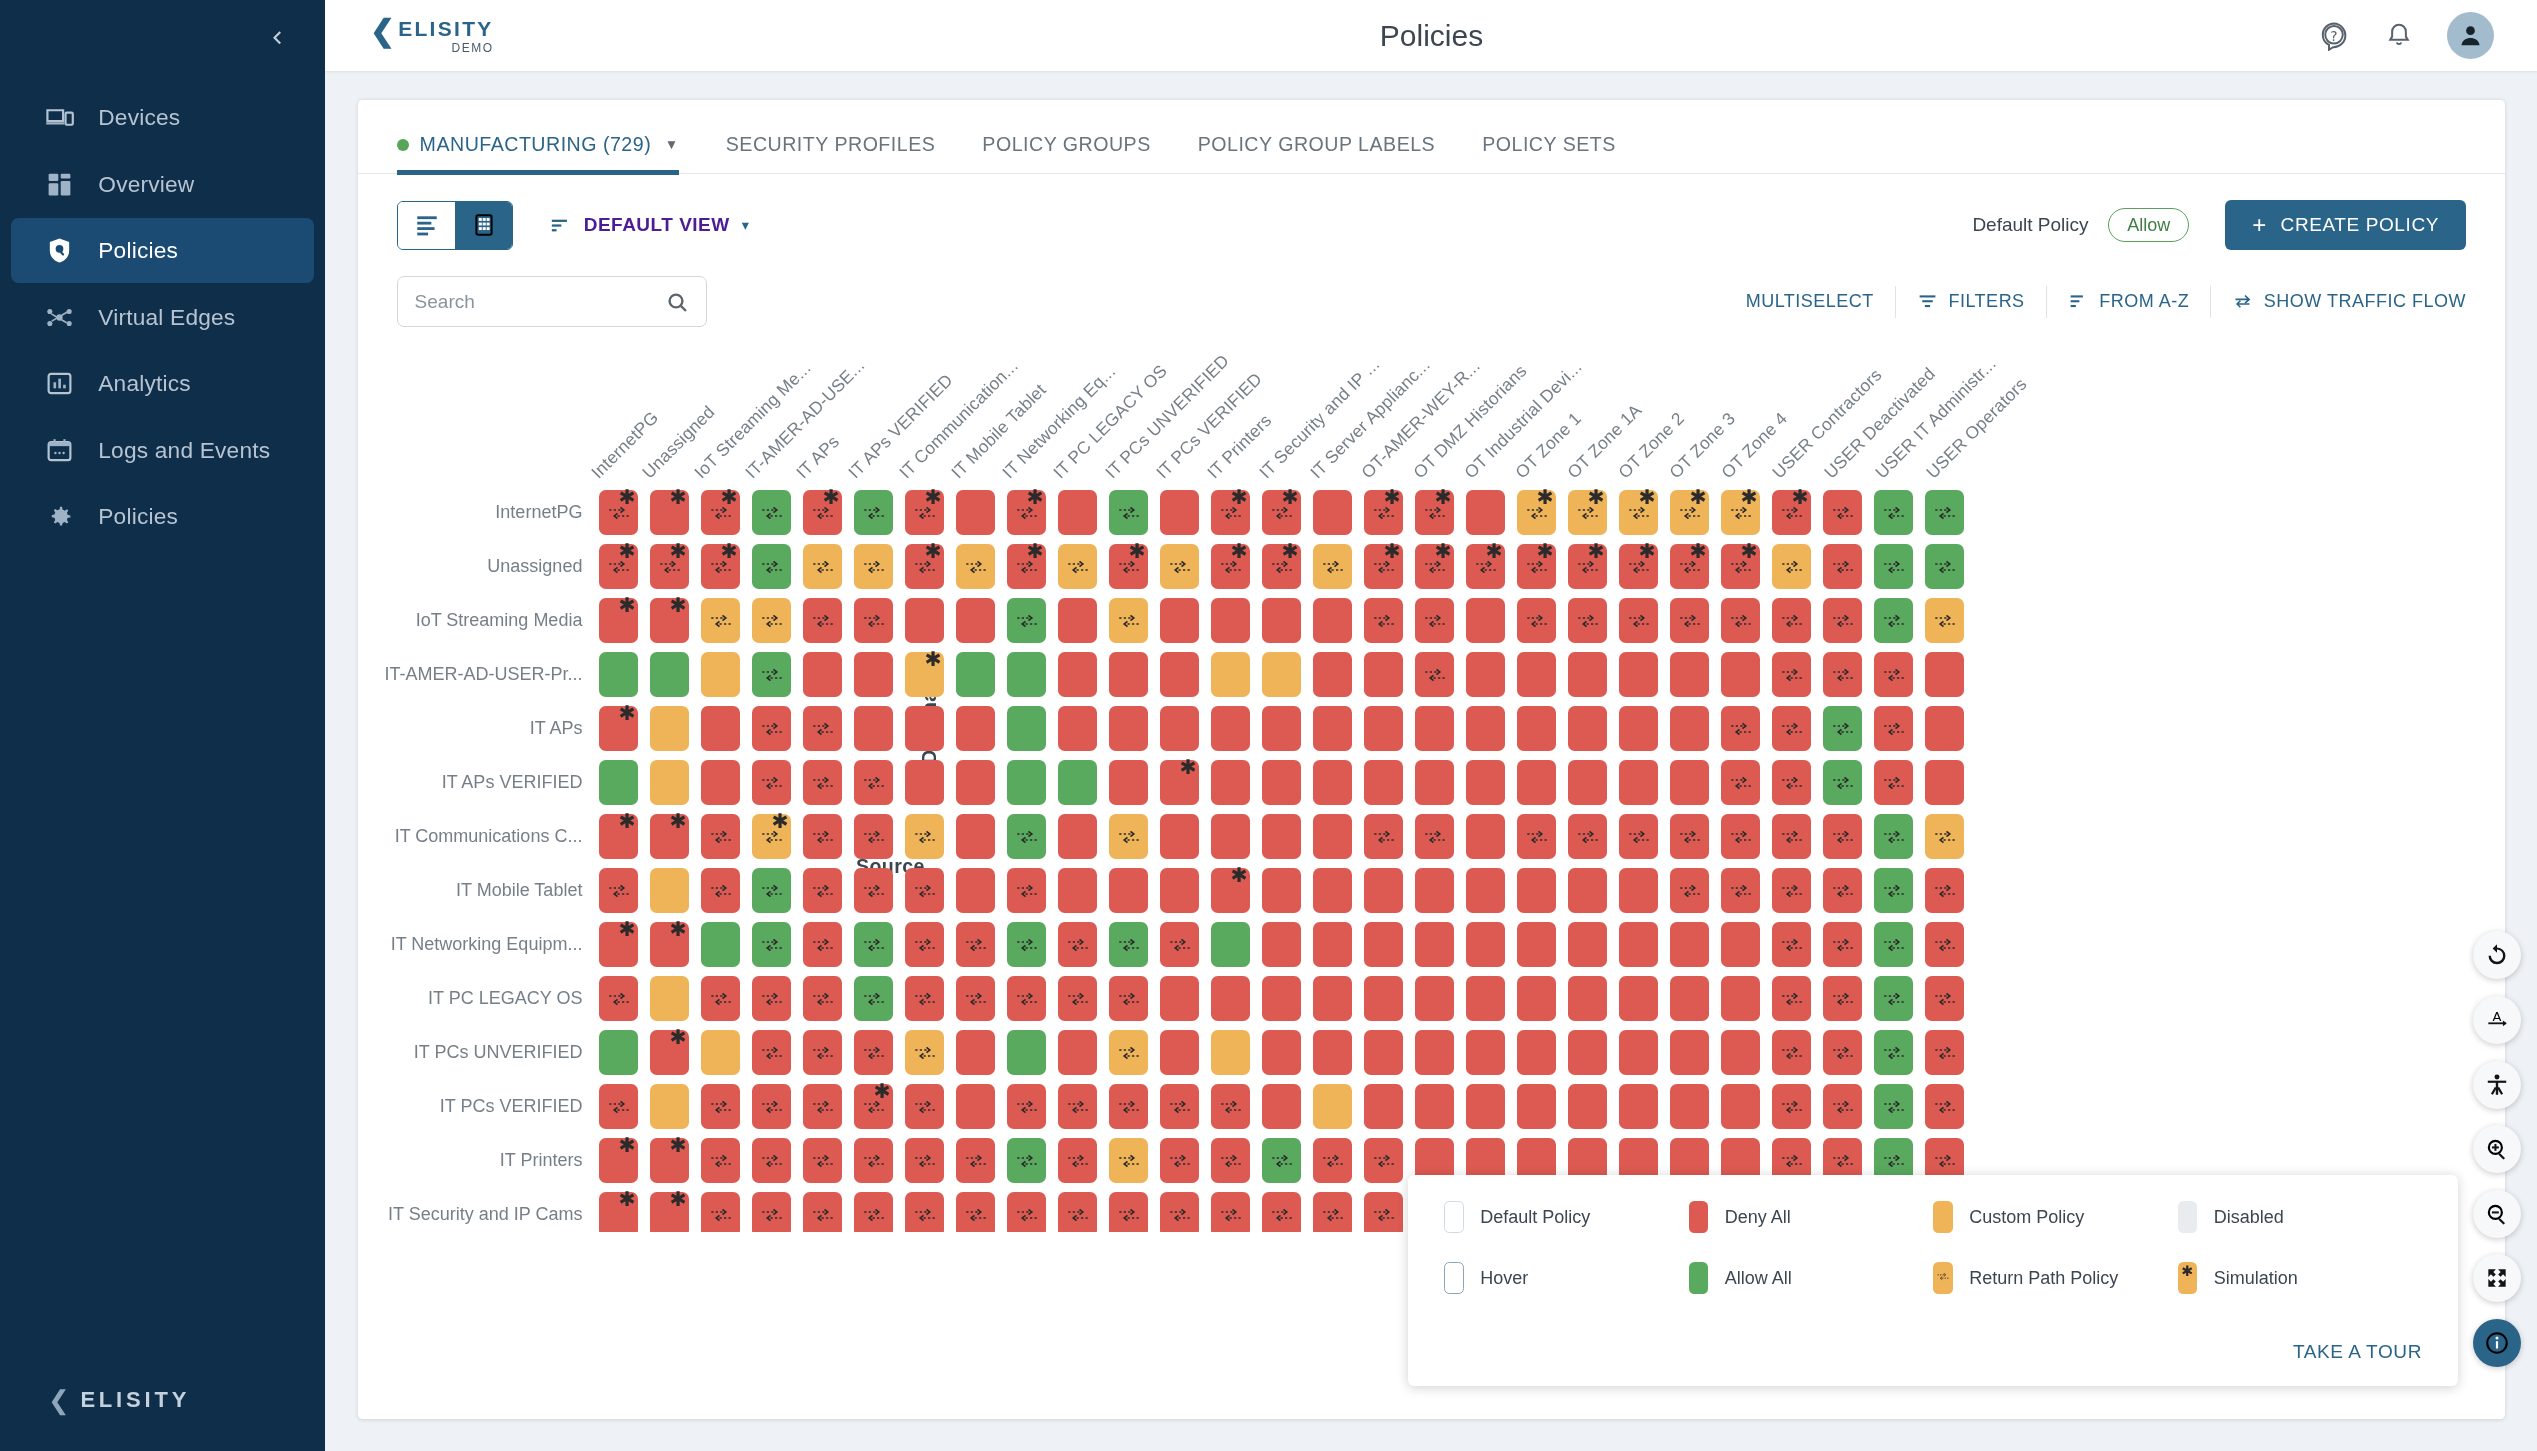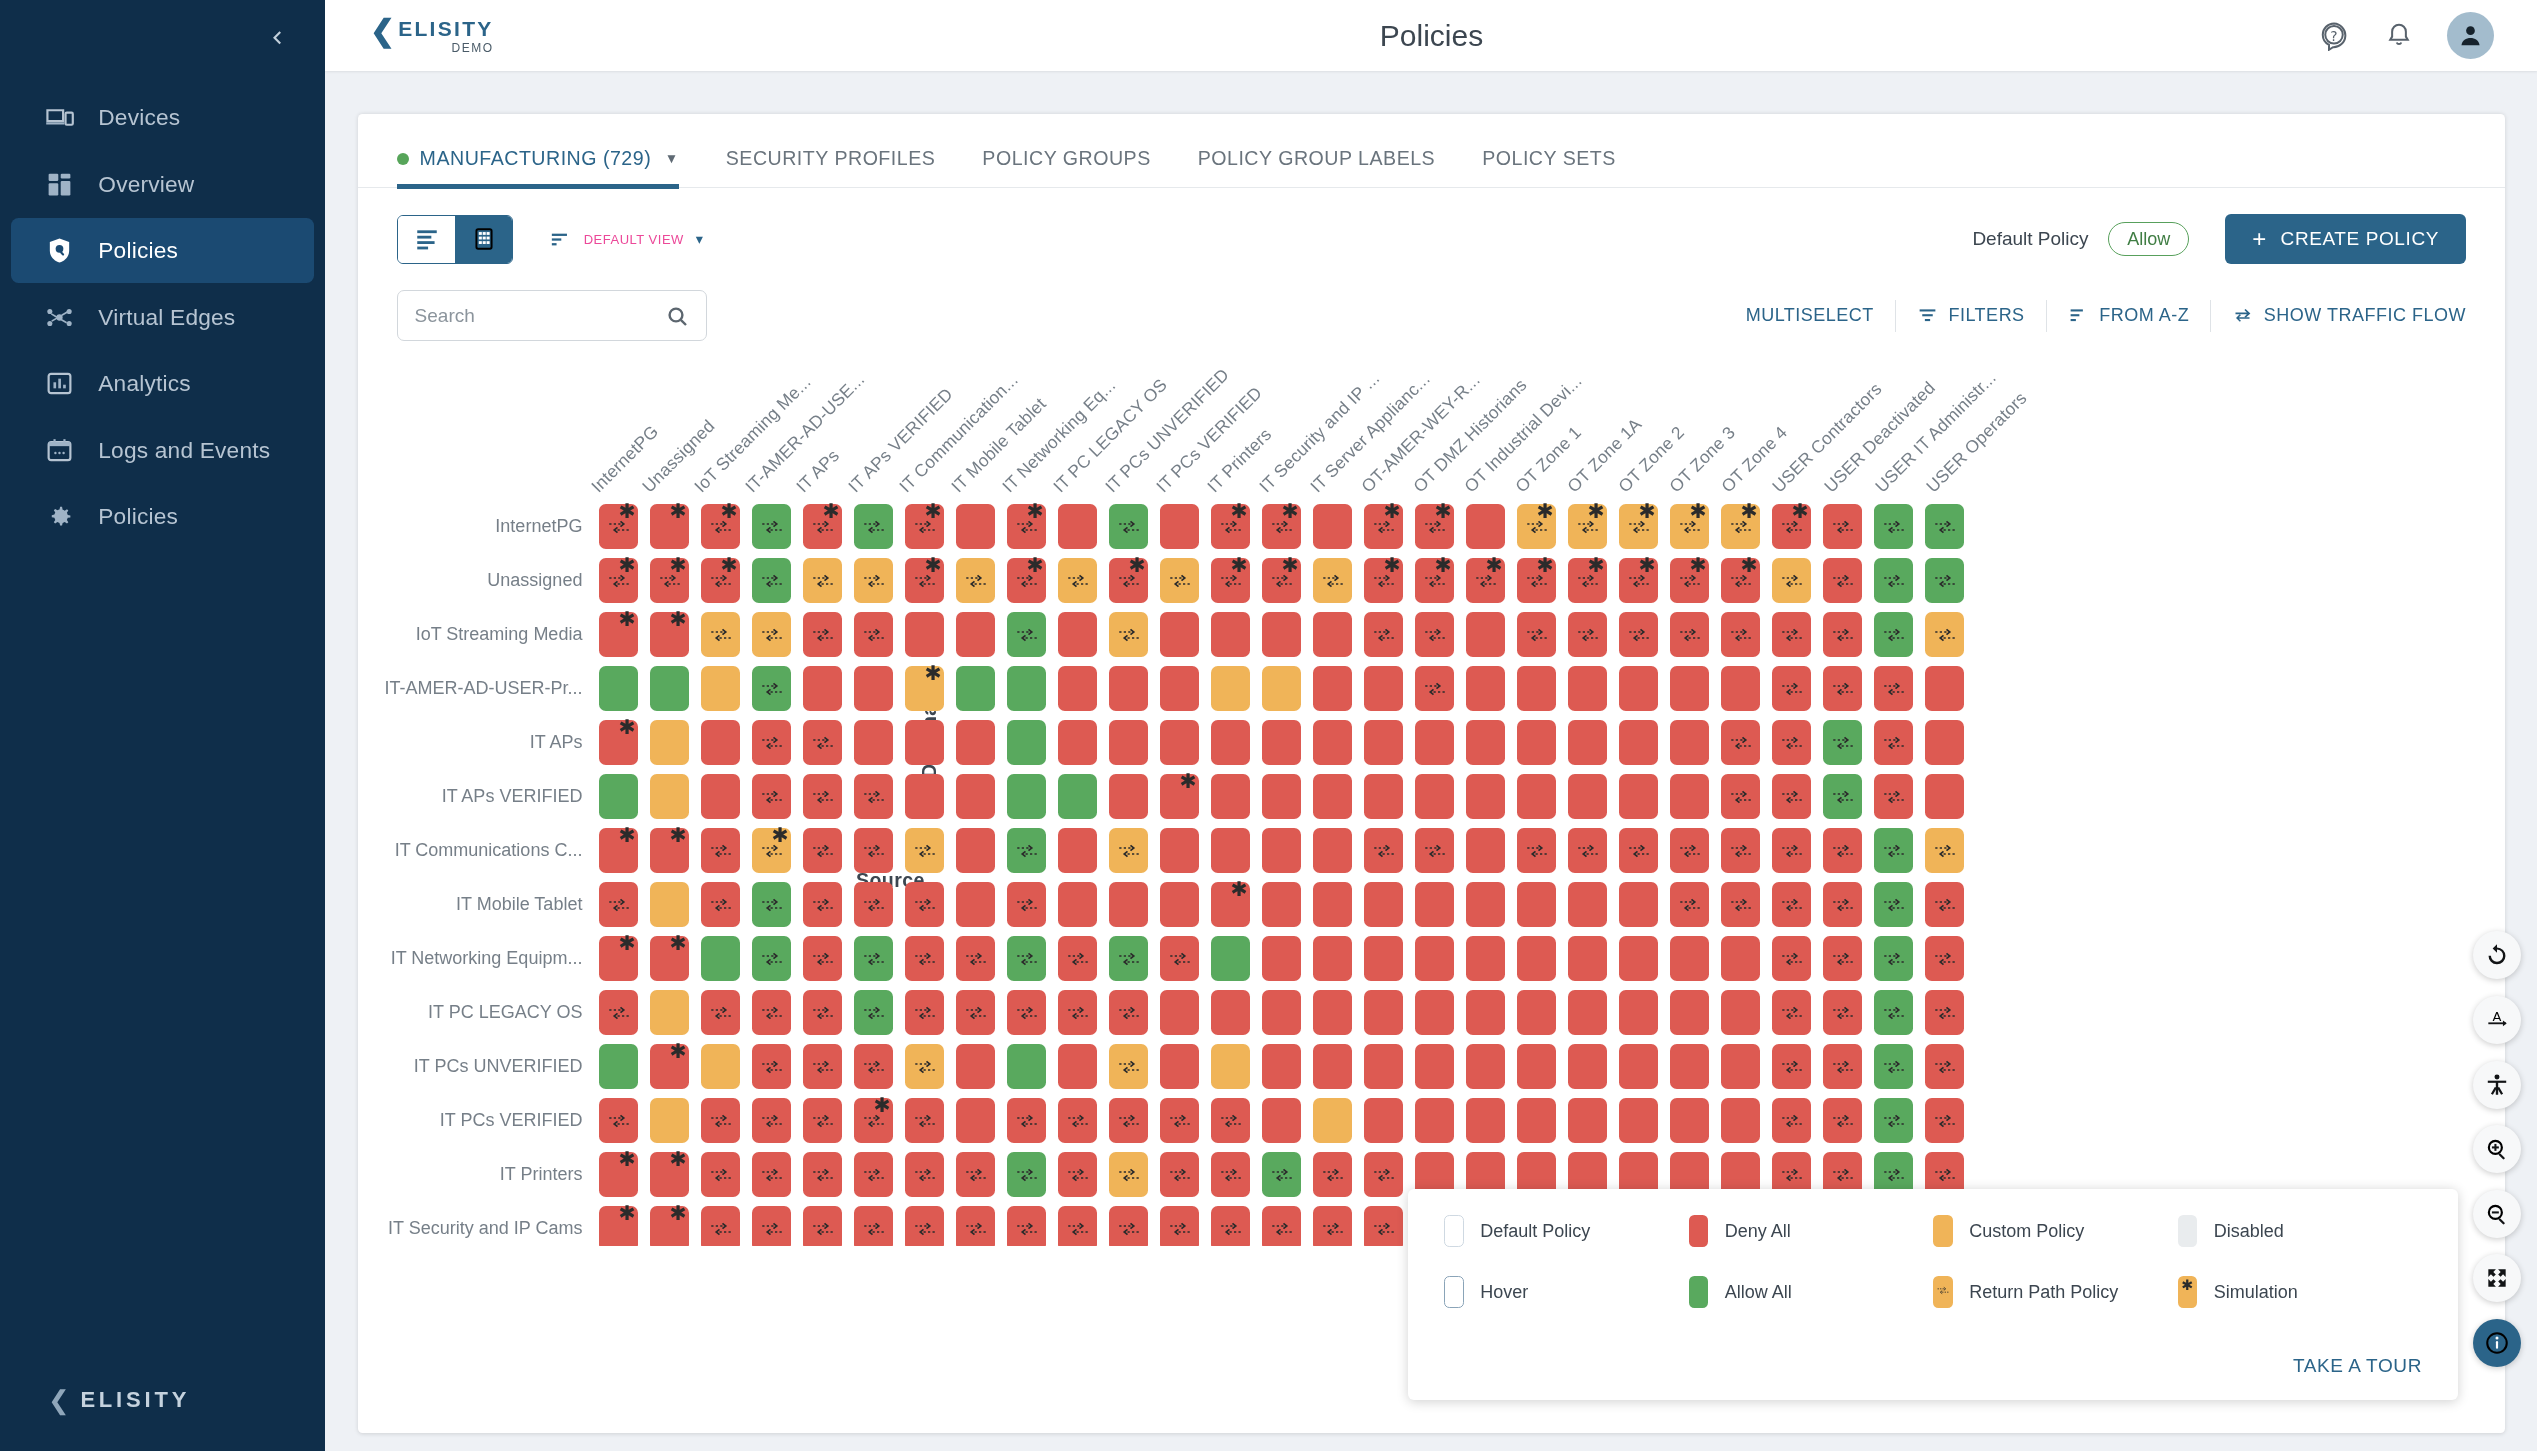--- a/index.html
+++ b/index.html
@@ -73,21 +73,21 @@
   .avatar {
     width: 47px; height: 47px; border-radius: 50%;
     background: #a3bccd; display: flex; align-items: center; justify-content: center; cursor: pointer;
   }
   .avatar svg { width: 29px; height: 29px; fill: #16222c; }
 
   .canvas { flex: 1; padding: 29px 33px 33px 33px; position: relative; }
   .card {
     background: #fff; border-radius: 4.5px; height: 100%;
     box-shadow: 0 0.8px 4.5px rgba(0,0,0,.13);
-    position: relative; overflow: hidden; margin-top: 14px;
+    position: relative; overflow: hidden;
   }
 
   
   .tabs { display: flex; align-items: flex-end; height: 74px; padding-left: 39px; border-bottom: 1.5px solid #e6e9ec; }
   .tab {
     font-size: 19.6px; color: #6a747d; letter-spacing: 0.5px;
     padding: 0 0 16.6px 0; margin-right: 47px; cursor: pointer;
     display: flex; align-items: center; gap: 10.6px; position: relative; white-space: nowrap;
   }
   .tab.active { color: #2b6489; }
@@ -99,21 +99,21 @@
 
   
   .toolbar { display: flex; align-items: center; padding: 26px 39px 0 39px; }
   .viewtoggle { display: flex; border: 1.5px solid #2b6489; border-radius: 6px; overflow: hidden; }
   .vt-btn { width: 57px; height: 47px; display: flex; align-items: center; justify-content: center; cursor: pointer; background: #fff; }
   .vt-btn.active { background: #2b6489; }
   .vt-btn svg { width: 26px; height: 26px; fill: #2b6489; }
   .vt-btn.active svg { fill: #ffffff; }
   .defview { display: flex; align-items: center; gap: 12px; margin-left: 36px; cursor: pointer; }
   .defview svg { width: 22.7px; height: 22.7px; fill: #2b6489; }
-  .defview .lbl { font-size: 13px; color: #ec4899; letter-spacing: 0.5px; }
+  .defview .lbl { font-size: 19px; color: #4c1d95; letter-spacing: 0.5px; font-weight: bold; }
   .defview .dcaret { font-size: 14.3px; color: #2b6489; }
   .tb-right { margin-left: auto; display: flex; align-items: center; gap: 19.6px; }
   .defpolicy { font-size: 19px; color: #3c4650; }
   .pill {
     border: 1.5px solid #58a05c; color: #3f7d43; border-radius: 18px;
     padding: 5.3px 18px; font-size: 18px; cursor: pointer;
   }
   .btn-create {
     background: #2b6489; color: #fff; border-radius: 6px;
     height: 50px; padding: 0 27px; display: flex; align-items: center; gap: 13.6px;

